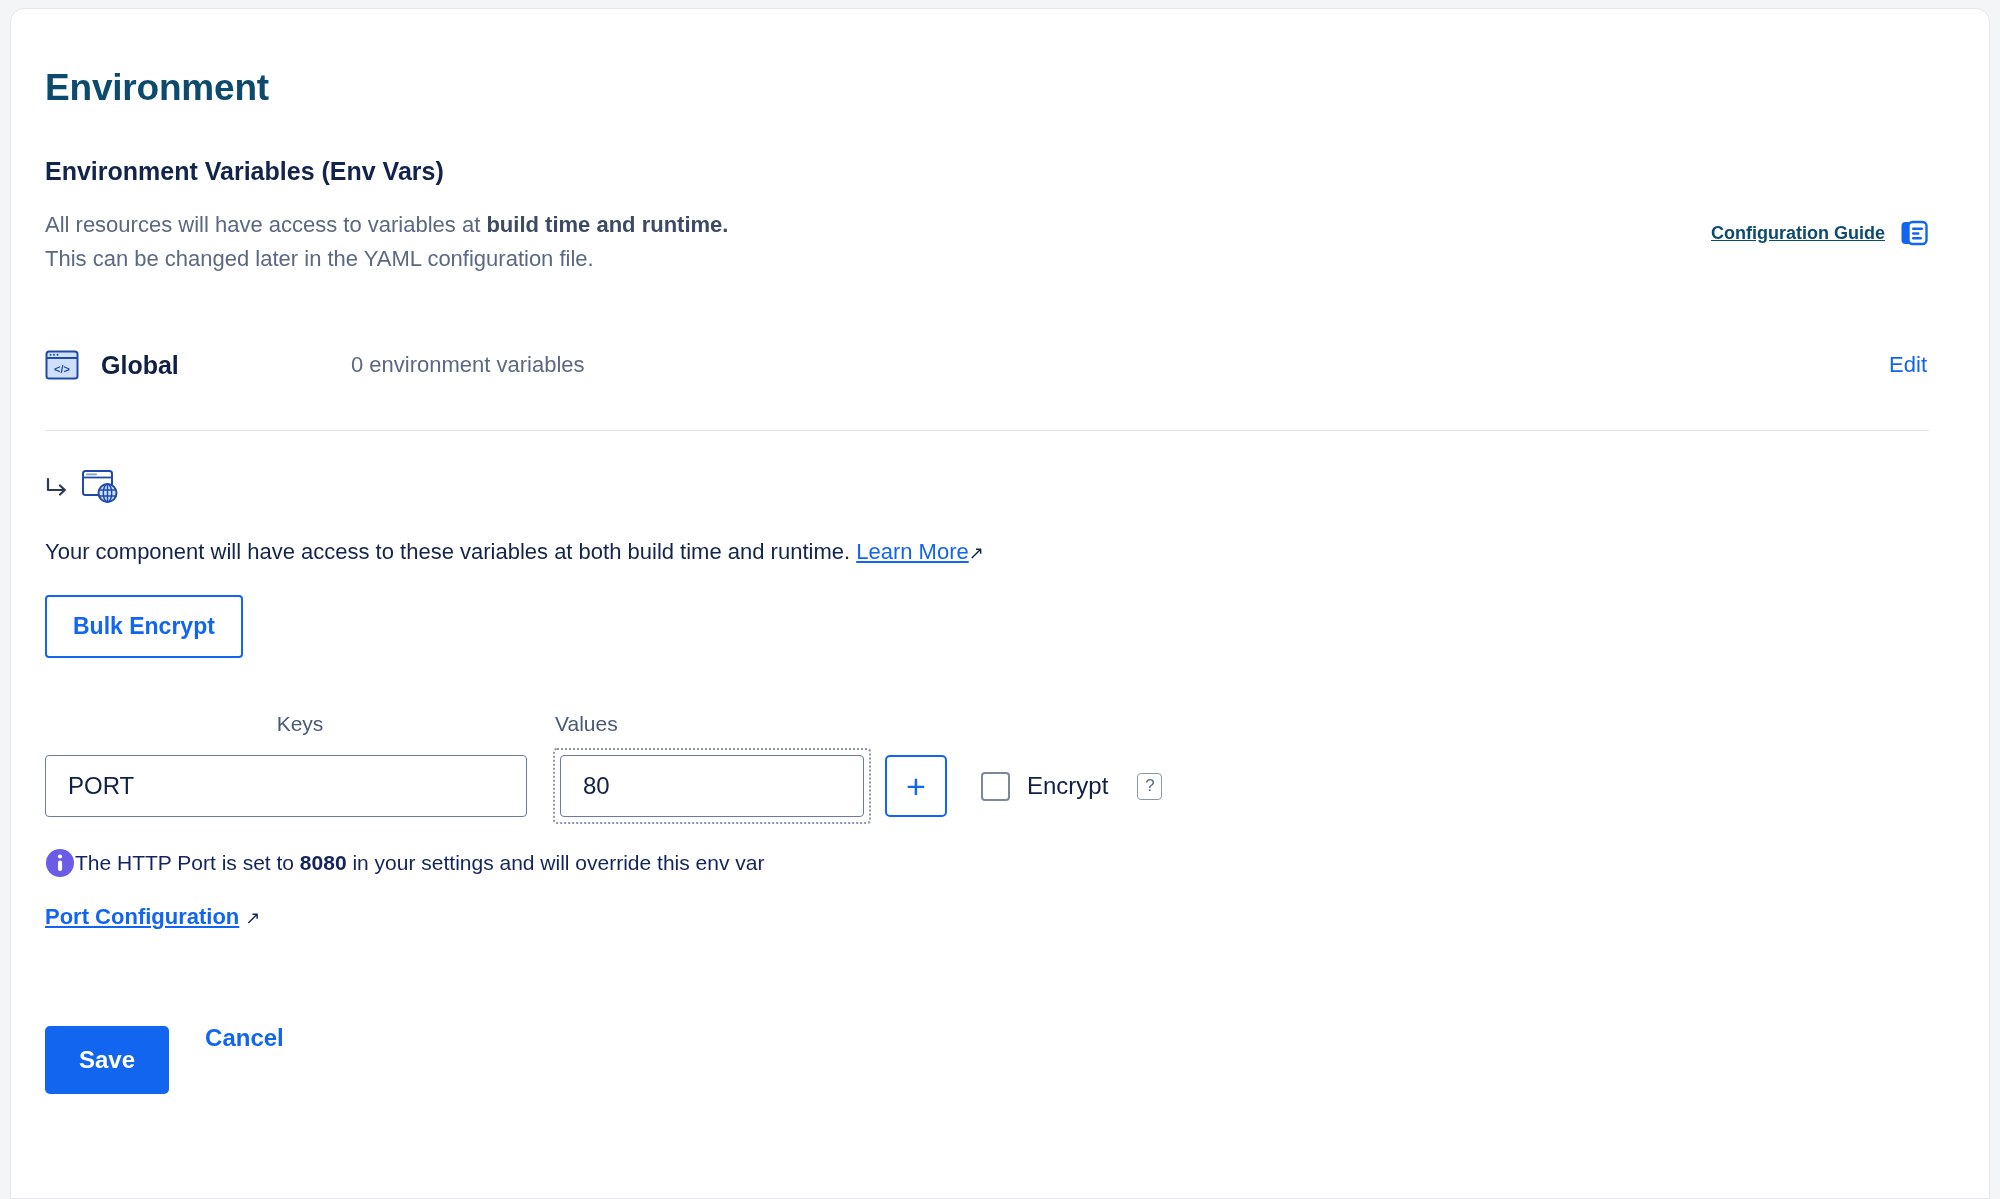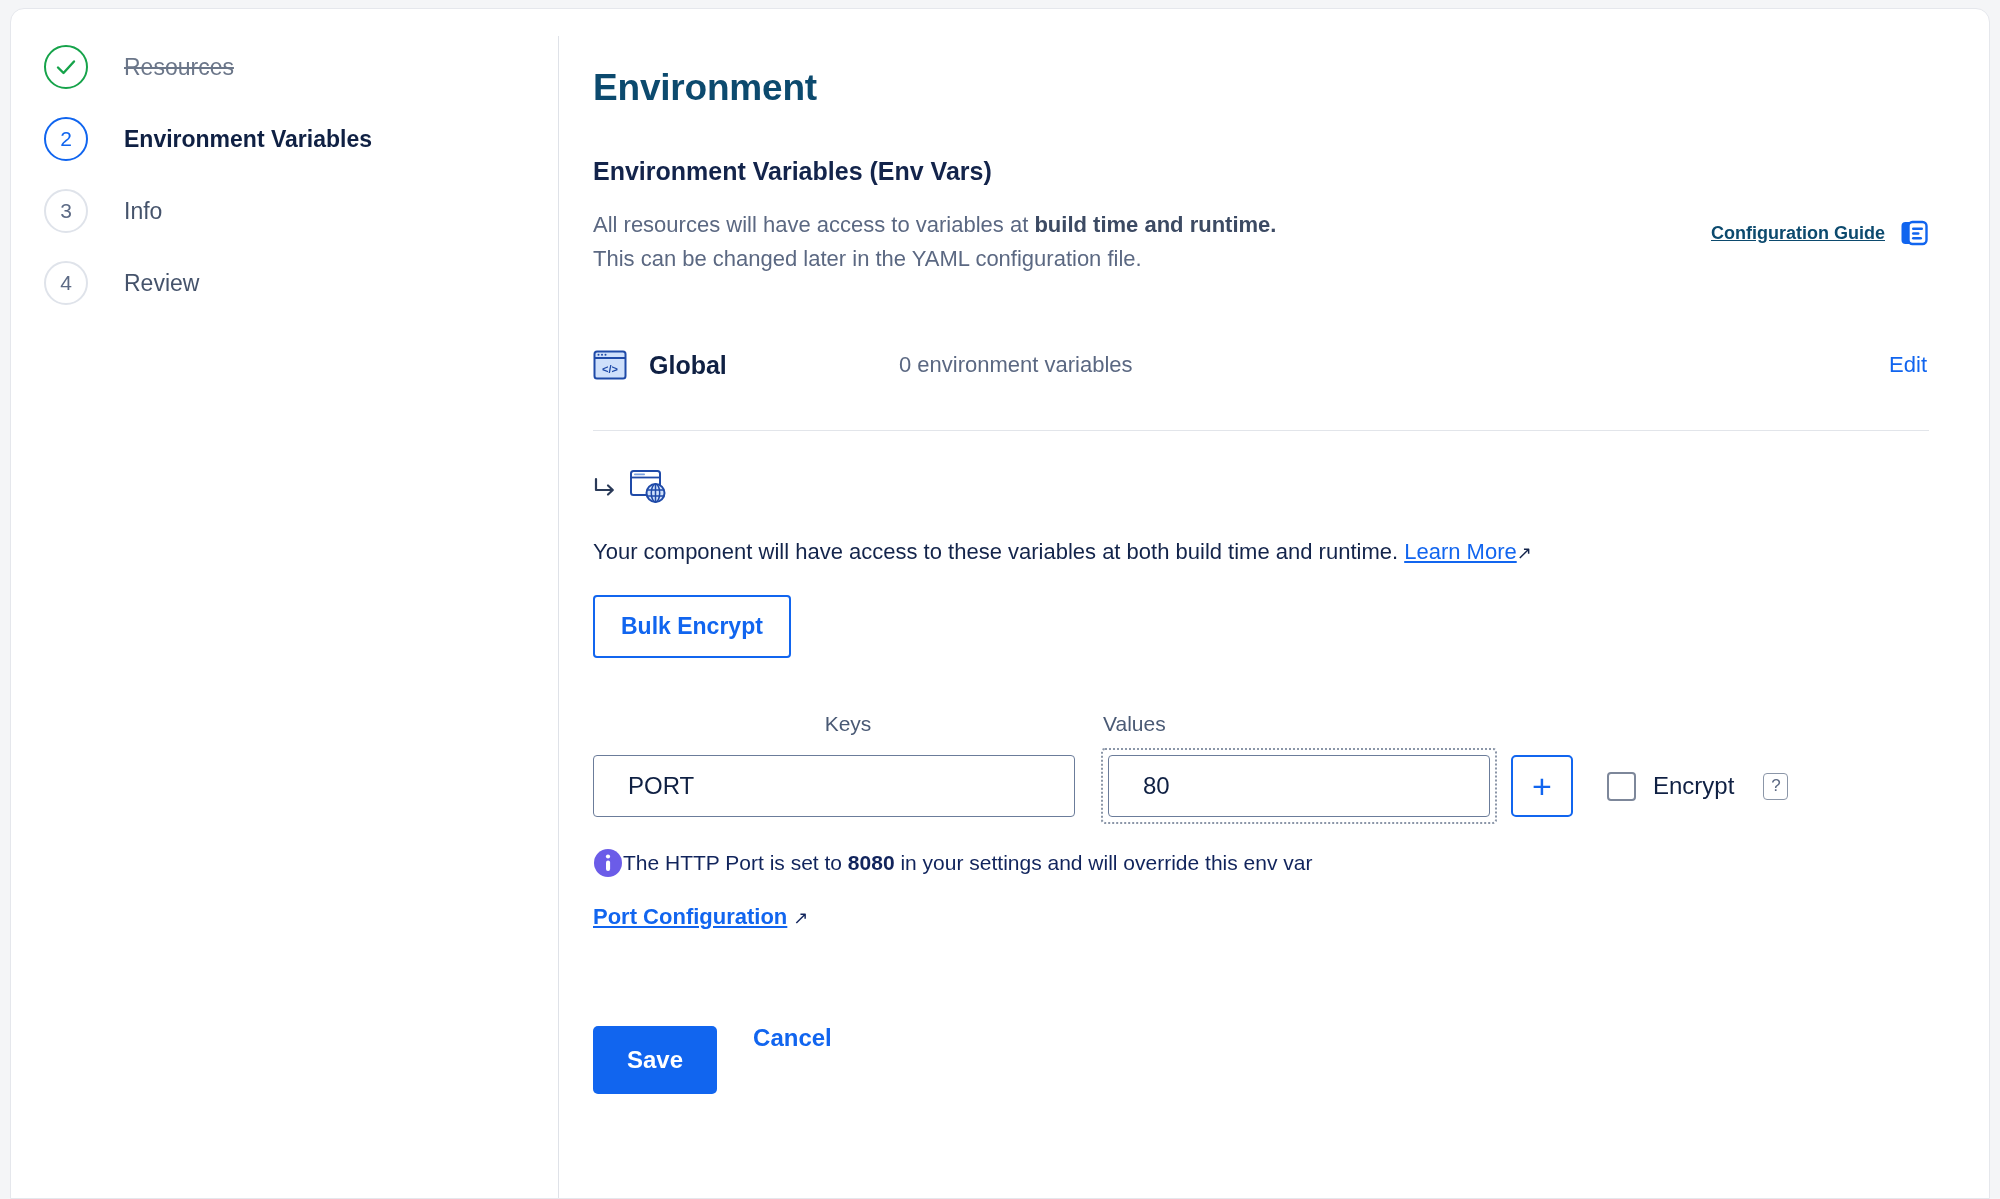--- a/index.html
+++ b/index.html
@@ -226,34 +226,34 @@
     margin-top: 12px;
   }
   .field {
     height: 62px;
     box-sizing: border-box;
     border: 1.5px solid #6b7c9a;
     border-radius: 4px;
     background: #fff;
     font-size: 24px;
     color: #0f2043;
-    padding: 0 34px;
+    padding: 0 22px;
     font-family: "Liberation Sans", sans-serif;
     outline: none;
   }
   .field-keys { width: 482px; }
   .focus-wrap {
     margin-left: 26px;
     padding: 5px;
     border: 2px dotted #8b96a8;
     border-radius: 4px;
     display: inline-block;
     line-height: 0;
   }
-  .field-values { width: 382px; }
+  .field-values { width: 304px; }
   .plus-btn {
     margin-left: 14px;
     width: 62px;
     height: 62px;
     border: 2.5px solid #1165ef;
     border-radius: 5px;
     background: #fff;
     color: #1165ef;
     font-size: 34px;
     line-height: 1;
@@ -352,47 +352,20 @@
     cursor: pointer;
     padding: 10px 14px;
     font-family: "Liberation Sans", sans-serif;
   }
 </style>
 </head>
 <body>
 
 <div class="app-card">
 
-  <div class="sidebar">
-
-    <div class="step">
-      <div class="step-badge done">
-        <svg class="check-glyph" width="24" height="24" viewBox="0 0 24 24" fill="none">
-          <path d="M4 12.5 L9.5 18 L20 6.5" stroke="#16a34a" stroke-width="2.4" stroke-linecap="round" stroke-linejoin="round"></path>
-        </svg>
-      </div>
-      <div class="step-label done">Resources</div>
-    </div>
-
-    <div class="step">
-      <div class="step-badge active">2</div>
-      <div class="step-label active">Environment Variables</div>
-    </div>
-
-    <div class="step">
-      <div class="step-badge">3</div>
-      <div class="step-label">Info</div>
-    </div>
-
-    <div class="step">
-      <div class="step-badge">4</div>
-      <div class="step-label">Review</div>
-    </div>
-
-  </div>
 
   <div class="main">
 
     <h1 class="page-title">Environment</h1>
 
     <h2 class="section-title">Environment Variables (Env Vars)</h2>
 
     <div class="desc-row">
       <div class="desc">
         <span>All resources will have access to variables at </span><b>build time and runtime.</b><br>

